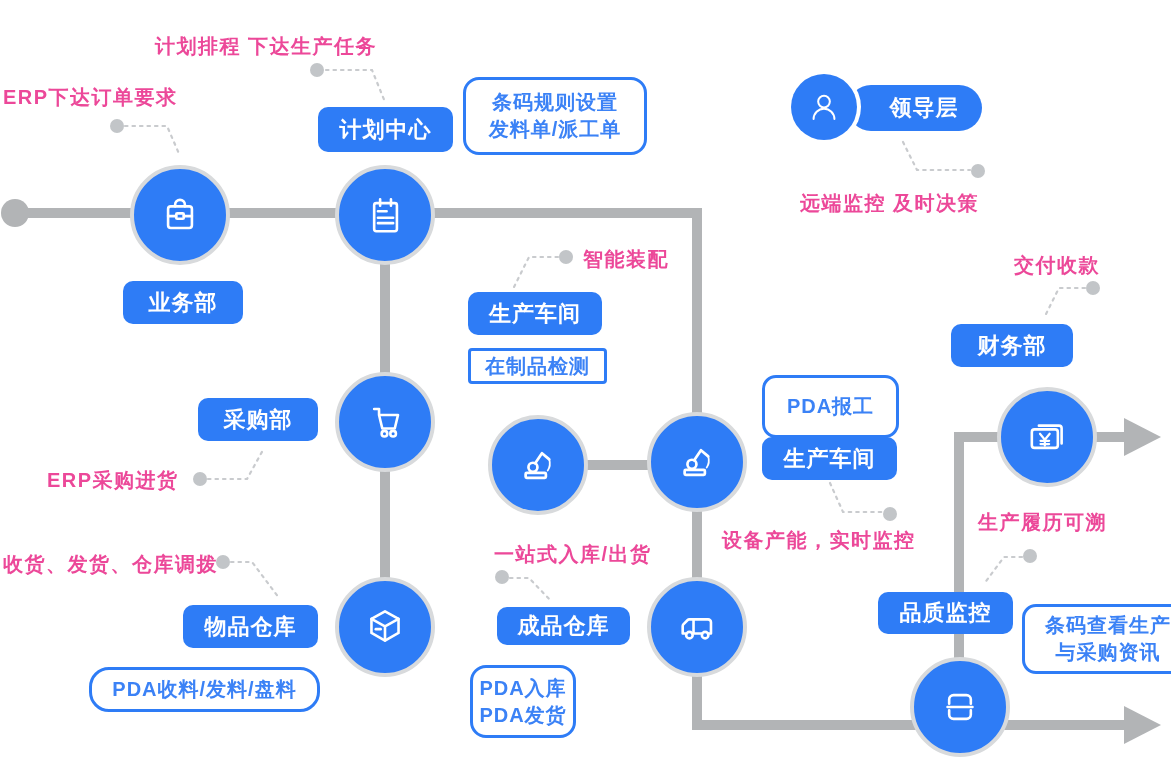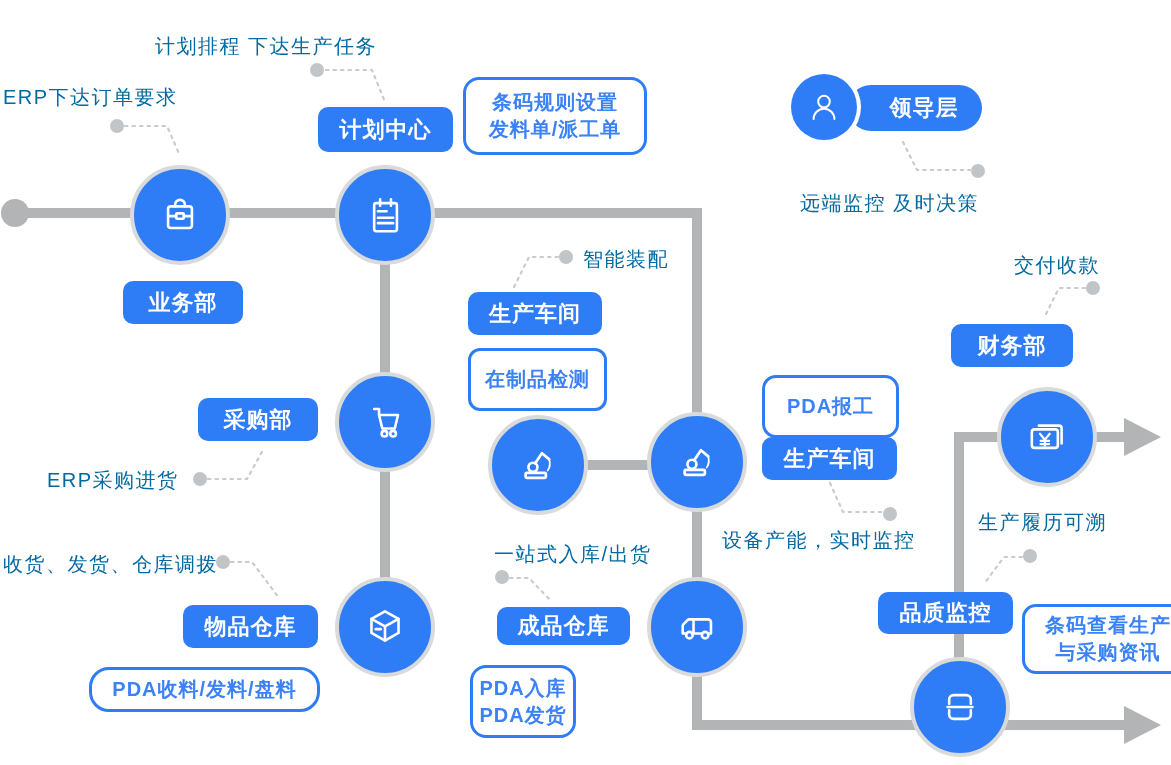--- a/index.html
+++ b/index.html
@@ -20,21 +20,21 @@
     letter-spacing:1px;z-index:4;white-space:nowrap;
   }
   .badge.pill{border-radius:23px;padding-left:18px;z-index:2;align-items:center;}
   .callout{
     position:absolute;box-sizing:border-box;background:#fff;border:3px solid #2e7cf6;color:#3b82f6;
     font-weight:700;font-size:20px;border-radius:16px;display:flex;flex-direction:column;
     align-items:center;justify-content:center;line-height:1.35;letter-spacing:1px;z-index:4;
     text-align:center;white-space:nowrap;
   }
   .note{
-    position:absolute;color:#0369a1;font-weight:400;font-size:20px;letter-spacing:1.5px;
+    position:absolute;color:#ec4899;font-weight:700;font-size:20px;letter-spacing:1.5px;
     white-space:nowrap;z-index:1;
   }
   .nico{stroke:#fff;fill:none;stroke-width:2.4;stroke-linecap:round;stroke-linejoin:round;}
 </style>
 </head>
 <body>
 
 <div class="canvas">
 
   <svg class="linework" width="1171" height="765" viewBox="0 0 1171 765">
@@ -195,21 +195,21 @@
     <span>财务部</span>
   </div>
   <div class="badge" style="left:878px;top:592px;width:135px;height:42px">
     <span>品质监控</span>
   </div>
 
   <div class="callout" style="left:463px;top:77px;width:184px;height:78px">
     <span>条码规则设置</span>
     <span>发料单/派工单</span>
   </div>
-  <div class="callout" style="left:468px;top:348px;width:139px;height:63px;border-radius:12px">
+  <div class="callout" style="left:468px;top:348px;width:139px;height:36px;border-radius:4px">
     <span>在制品检测</span>
   </div>
   <div class="callout" style="left:89px;top:667px;width:231px;height:45px;border-radius:20px">
     <span>PDA收料/发料/盘料</span>
   </div>
   <div class="callout" style="left:762px;top:375px;width:137px;height:63px;border-radius:14px">
     <span>PDA报工</span>
   </div>
   <div class="callout" style="left:470px;top:665px;width:106px;height:73px">
     <span>PDA入库</span>

